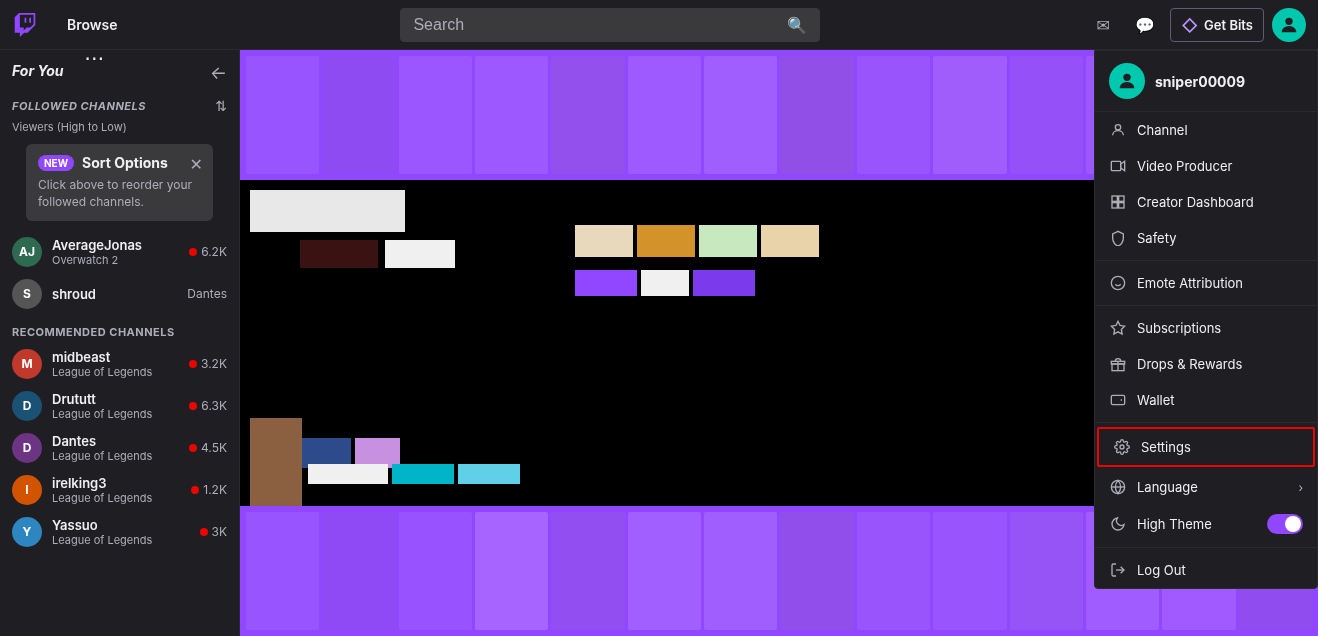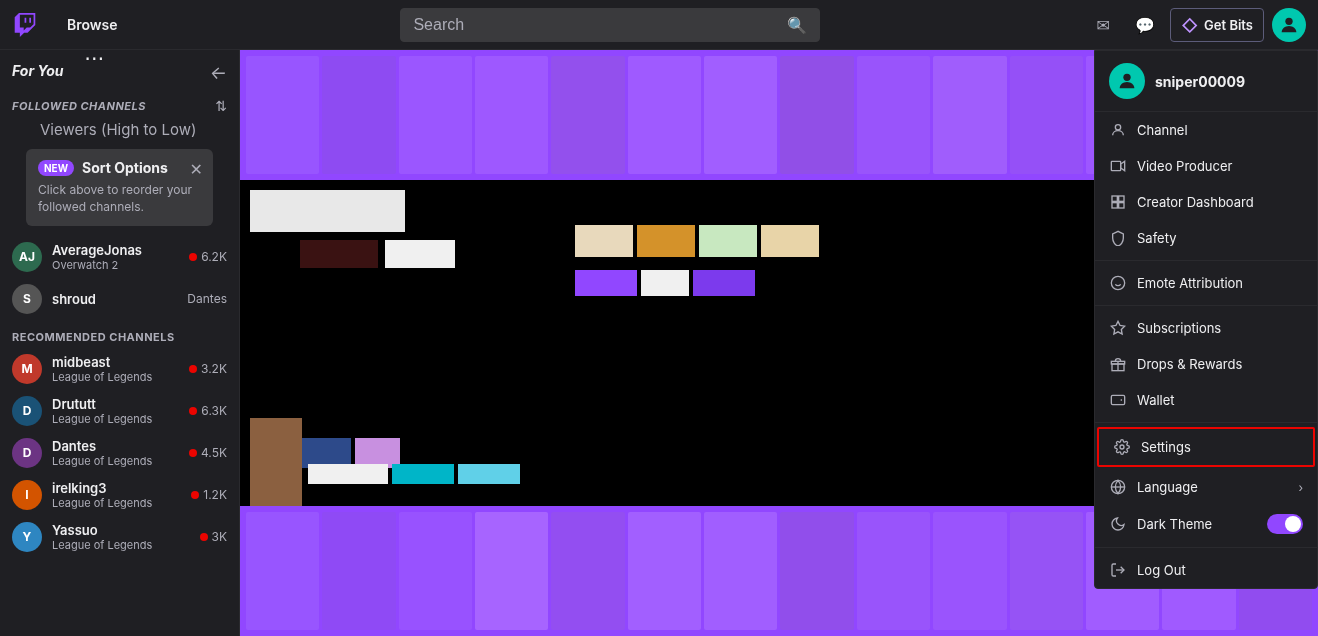--- a/index.html
+++ b/index.html
@@ -118,21 +118,21 @@
 
 <aside class="sidebar">
   <div class="sidebar-header">
     <span class="sidebar-title">For You</span>
     <span class="sidebar-collapse">←</span>
   </div>
   <div class="followed-header">
     <span class="followed-label">FOLLOWED CHANNELS</span>
     <span class="followed-sort">⇅</span>
   </div>
-  <div style="padding: 2px 12px 4px; font-size: 15px; color: #adadb8; margin-left: 28px;">Viewers (High to Low)</div>
+  <div style="padding: 2px 12px 4px; font-size: 11px; color: #adadb8;">Viewers (High to Low)</div>
 
   <div class="sort-options-box">
     <div class="sort-options-header">
       <span class="new-badge">NEW</span>
       <span class="sort-options-title">Sort Options</span>
       <span class="sort-close">✕</span>
     </div>
     <p class="sort-options-desc">Click above to reorder your followed channels.</p>
   </div>
 
@@ -398,21 +398,21 @@
     </span>
     <span class="dropdown-item-label">Language</span>
     <span class="dropdown-item-arrow">›</span>
   </div>
   <div class="dropdown-item">
     <span class="dropdown-item-icon">
       <svg width="16" height="16" viewBox="0 0 24 24" fill="none" stroke="#adadb8" stroke-width="2">
           <path d="M21 12.79A9 9 0 1 1 11.21 3 7 7 0 0 0 21 12.79z"></path>
         </svg>
     </span>
-    <span class="dropdown-item-label">Dark Theme</span>
+    <span class="dropdown-item-label">High Theme</span>
     <div class="toggle-switch">
       <div class="toggle-knob"></div>
     </div>
   </div>
   <div class="dropdown-divider"></div>
   <div class="dropdown-item">
     <span class="dropdown-item-icon">
       <svg width="16" height="16" viewBox="0 0 24 24" fill="none" stroke="#adadb8" stroke-width="2">
           <path d="M9 21H5a2 2 0 0 1-2-2V5a2 2 0 0 1 2-2h4"></path>
           <polyline points="16,17 21,12 16,7"></polyline>

